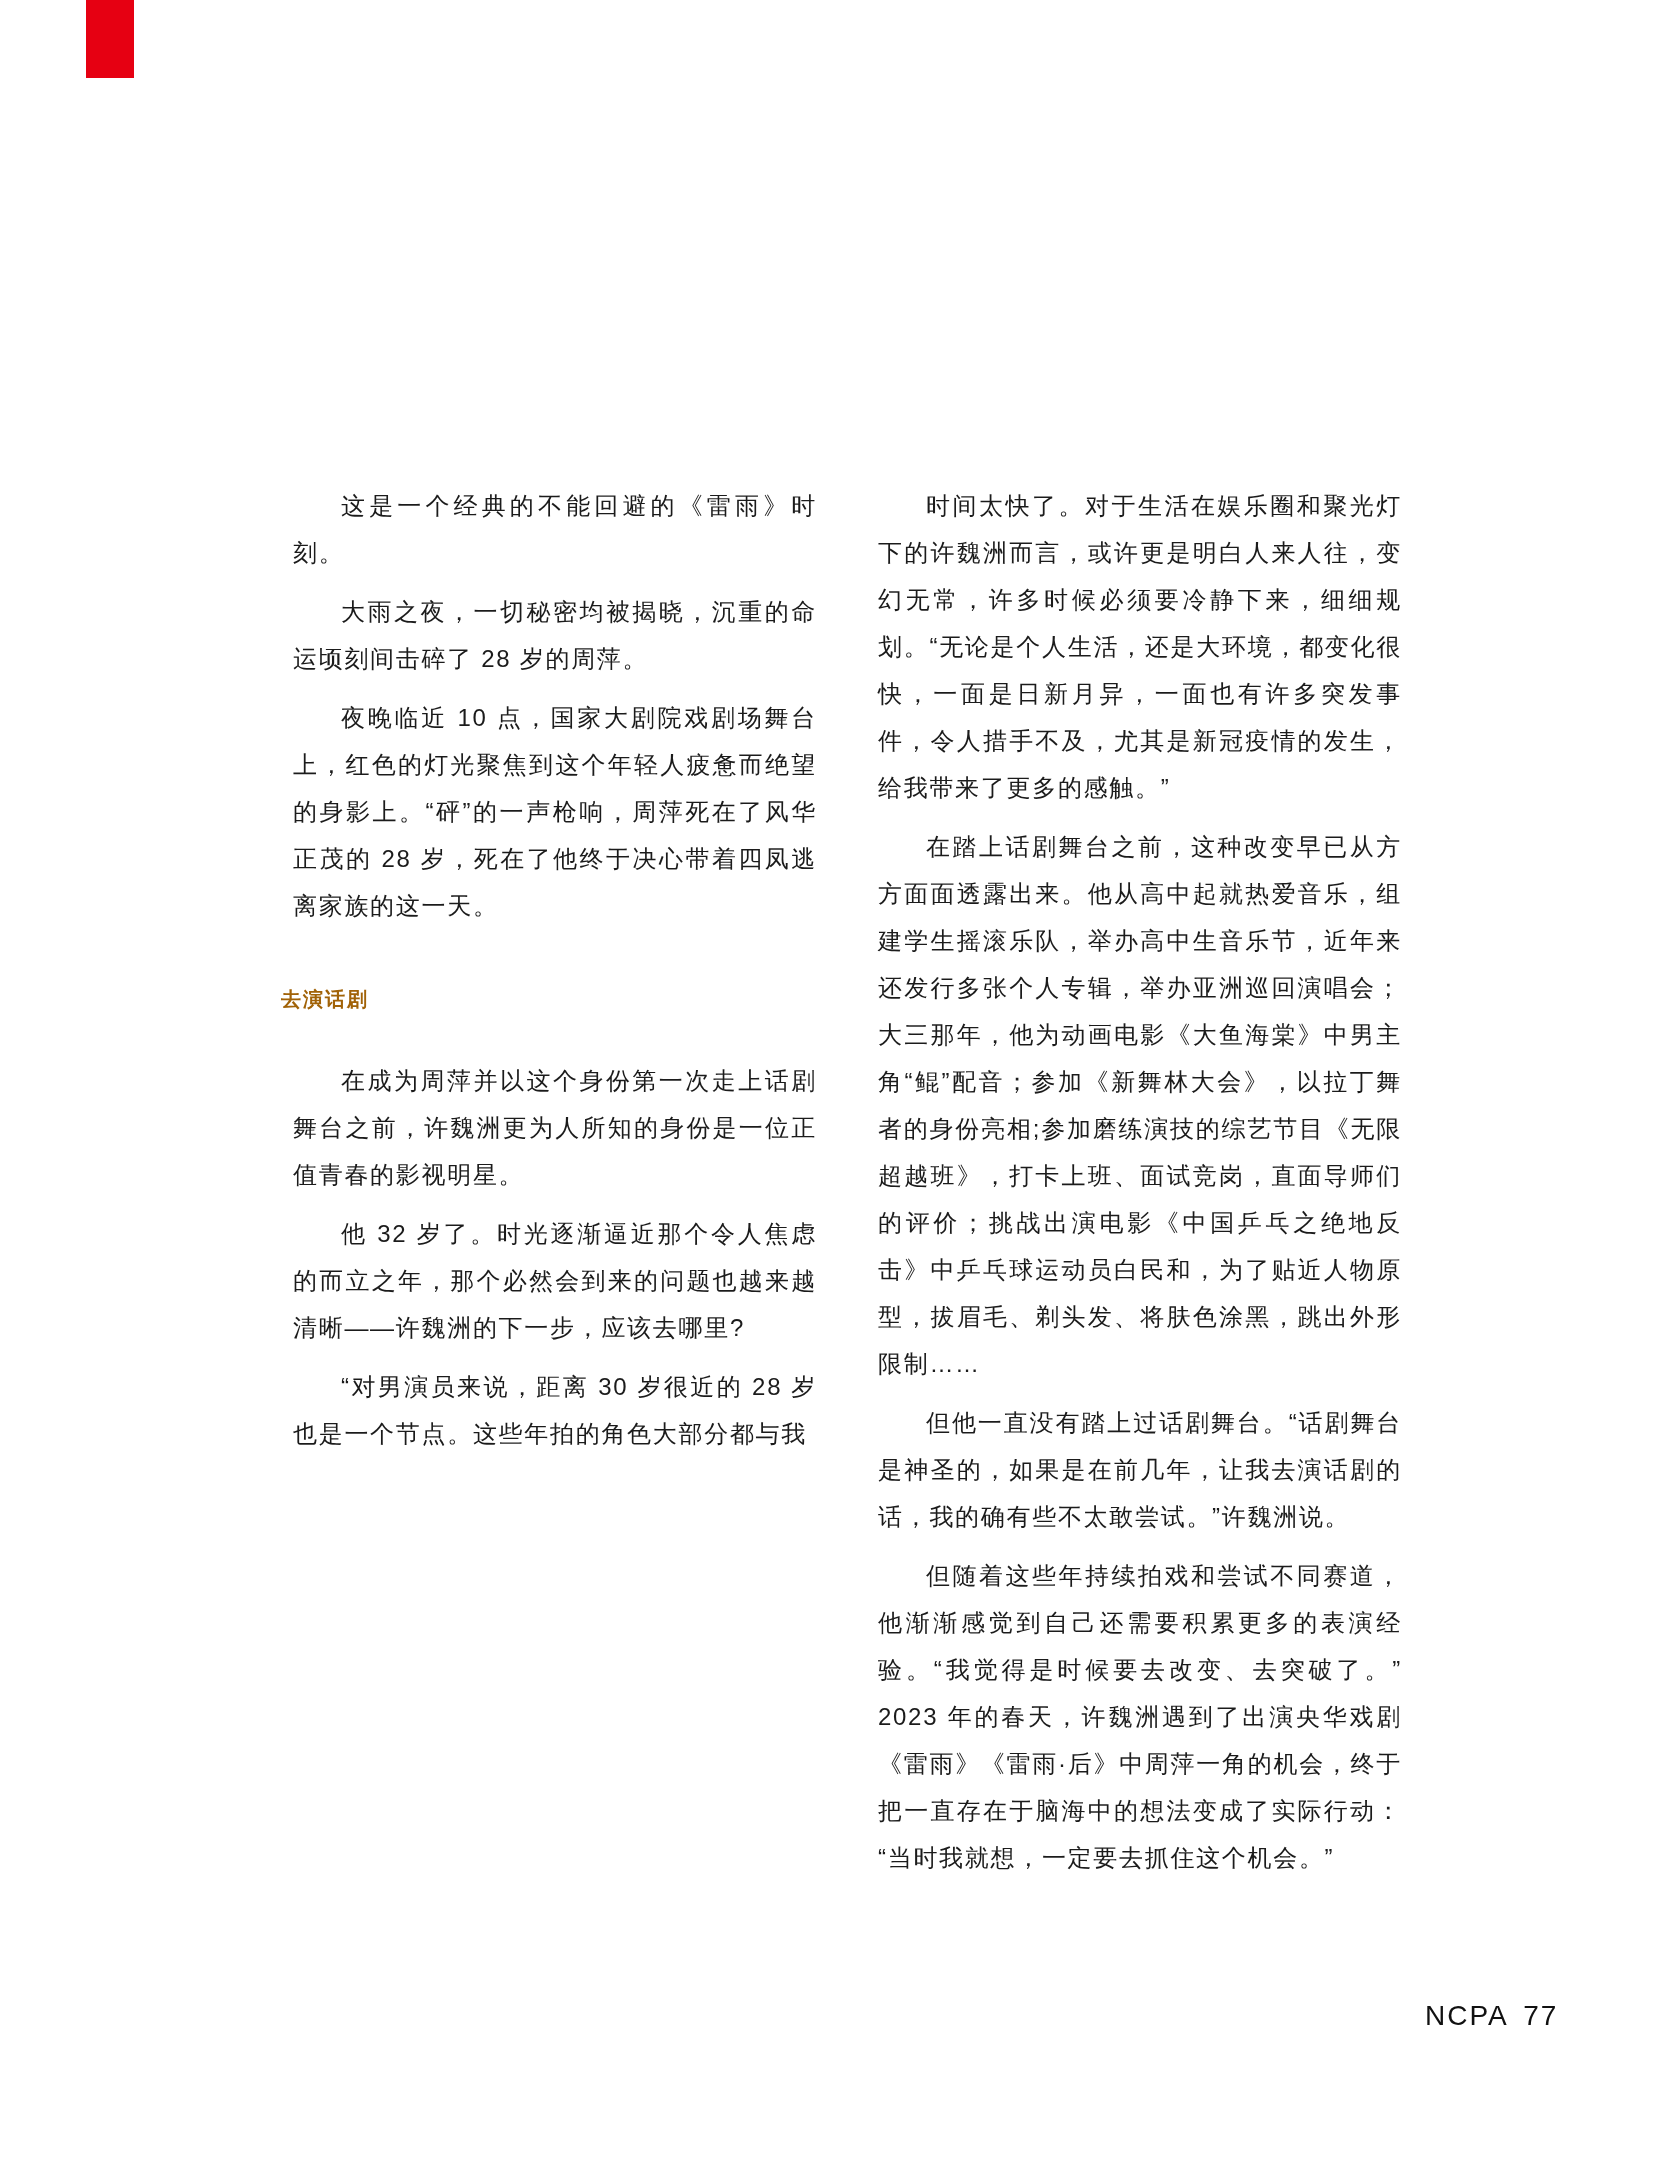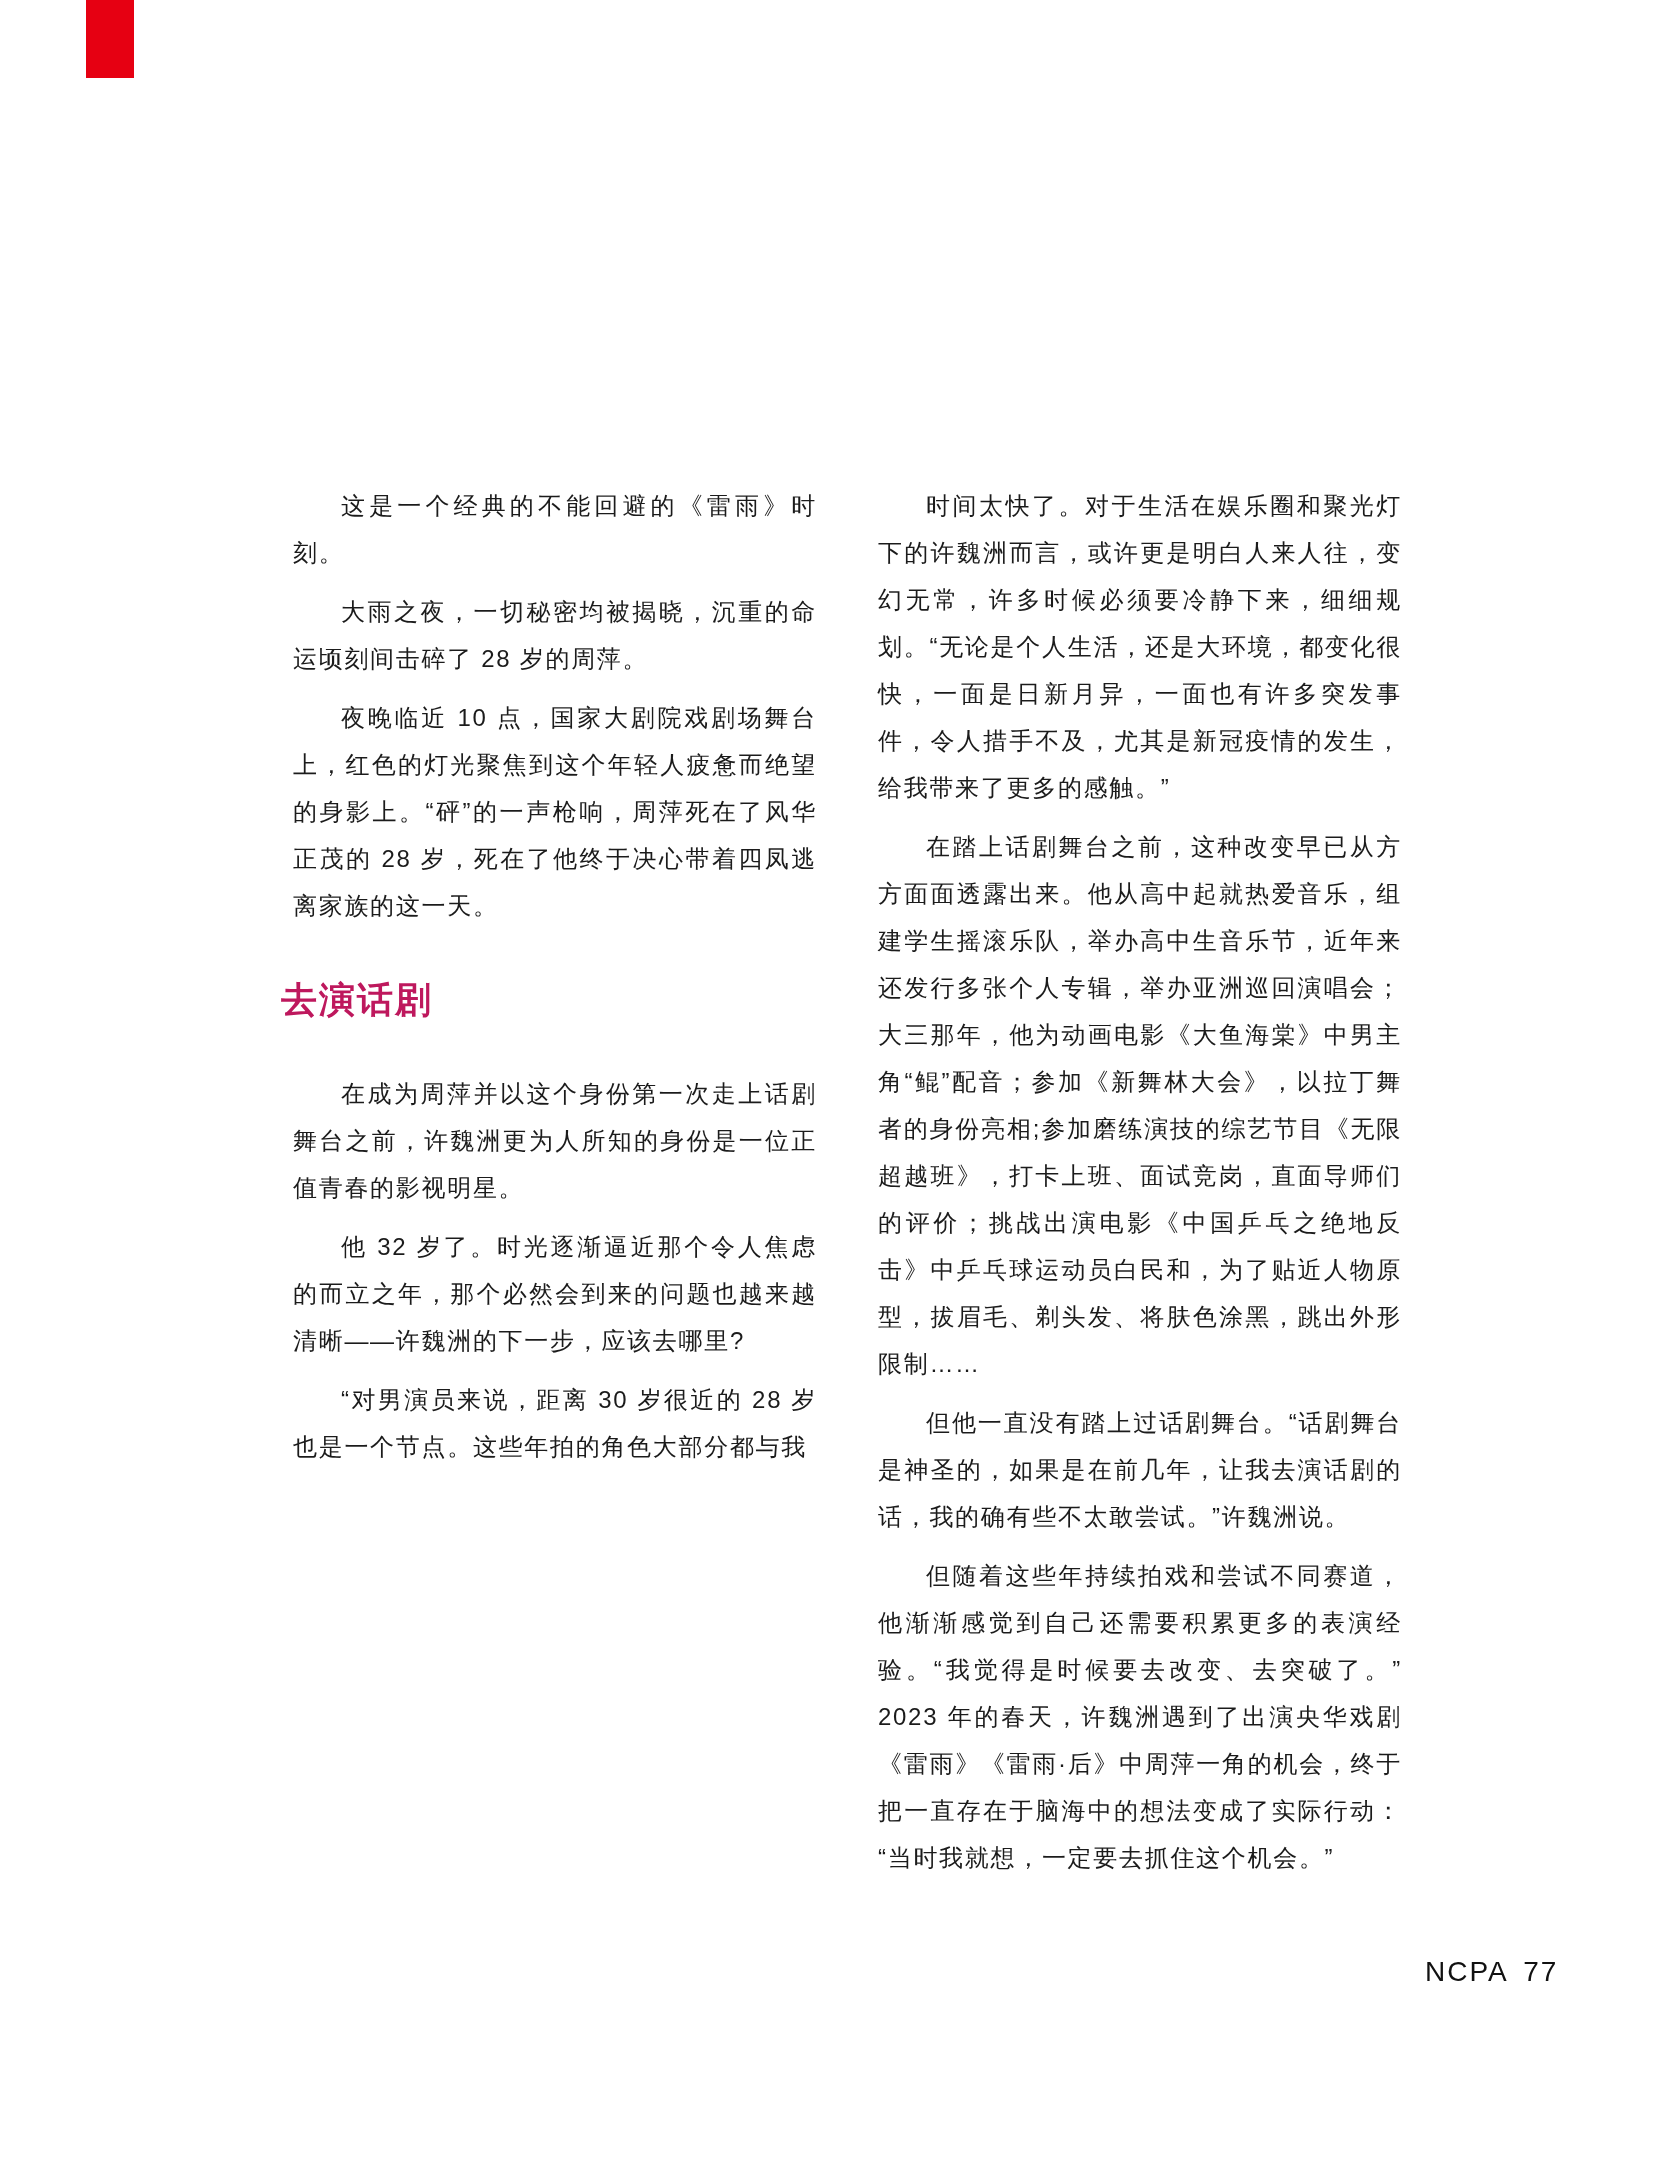--- a/index.html
+++ b/index.html
@@ -40,32 +40,32 @@
   }
   .col p {
     margin: 12px;
     padding: 0;
     text-indent: 2em;
   }
   .col p.no-indent {
     text-indent: 0;
   }
   .section-heading {
-    font-size: 36px;
+    font-size: 20px;
     font-weight: 700;
     line-height: 47px;
     letter-spacing: 2px;
-    margin: 47px 0 47px 0;
+    margin: 47px 0 34px 0;
     text-indent: 0;
-    color: #be185d;
+    color: #a16207;
   }
   .folio {
     position: absolute;
     left: 1425px;
-    top: 1956px;
+    top: 2000px;
     font-size: 28px;
     letter-spacing: 2px;
     color: #111111;
     white-space: nowrap;
   }
   .folio .gap {
     display: inline-block;
     width: 14.5px;
   }
 </style>

